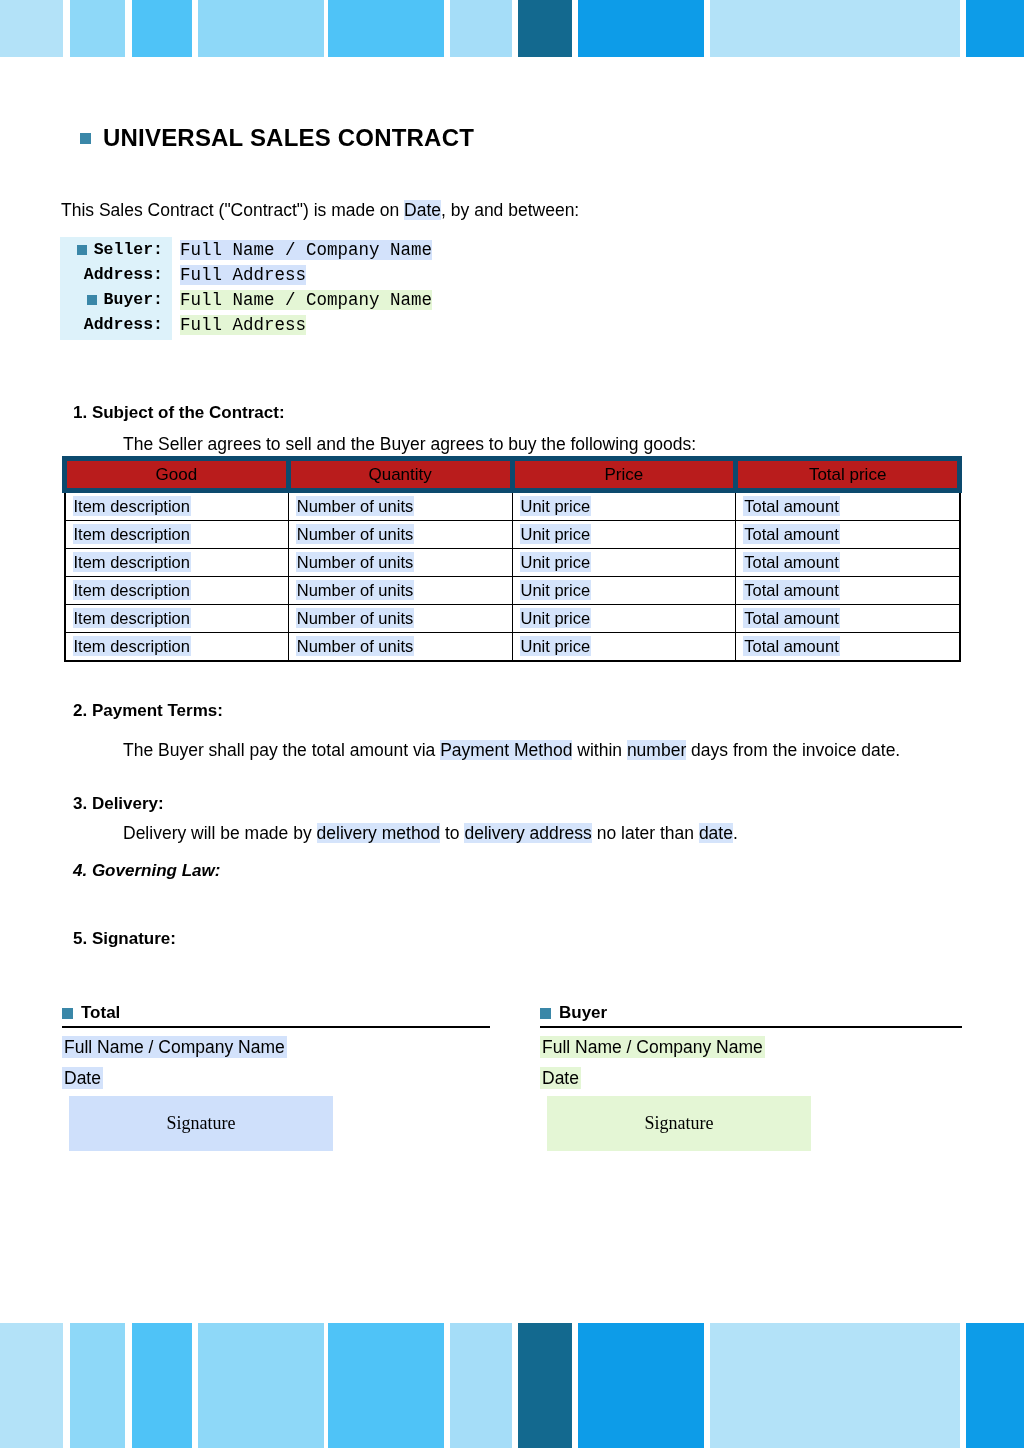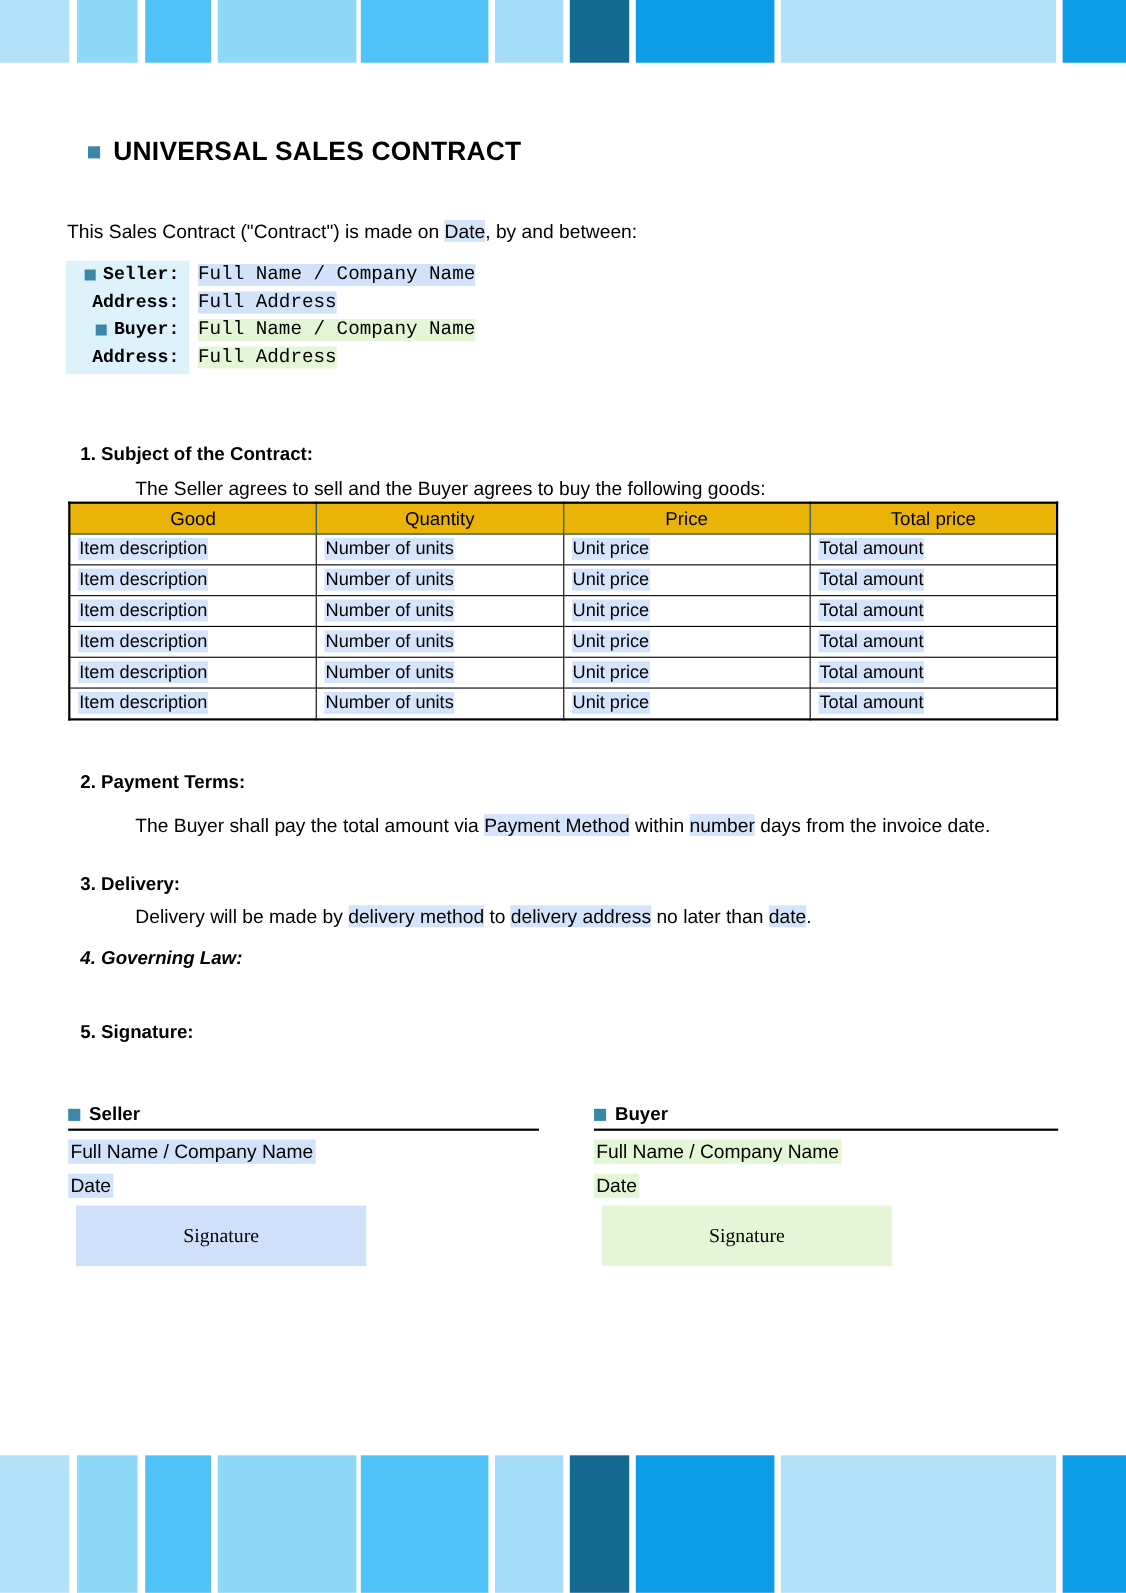--- a/index.html
+++ b/index.html
@@ -73,22 +73,22 @@
   }
 
   
   table.goods{
     position:absolute;left:62px;top:456px;width:900px;
     border-collapse:collapse;
     border:2.5px solid #000;
     table-layout:fixed;
   }
   table.goods th{
-    background:#eab308;
-    border:1px solid #0c4a6e;
+    background:#b91c1c;
+    border:5px solid #0c4a6e;
     font-weight:normal;
     font-size:17px;
     text-align:center;
     height:27px;
     padding:0 0;
   }
   table.goods td{
     border:1px solid #000;
     font-size:16.5px;
     height:27px;
@@ -238,21 +238,21 @@
 
   <div class="sec-h" style="left:73px;top:861px;font-style:italic;">4. Governing Law:</div>
 
   <div class="sec-h" style="left:73px;top:929px;">5. Signature:</div>
 
   <div class="sigwrap">
 
     <div class="sigcol seller">
       <div class="sig-head">
         <span class="sq"></span>
-        <span>Seller</span>
+        <span>Total</span>
       </div>
       <div class="sig-rule"></div>
       <div class="sig-name"><span class="hl-b">Full Name / Company Name</span></div>
       <div class="sig-date"><span class="hl-b">Date</span></div>
       <div class="sig-box seller">
         <span>Signature</span>
       </div>
     </div>
 
     <div class="sigcol buyer">

